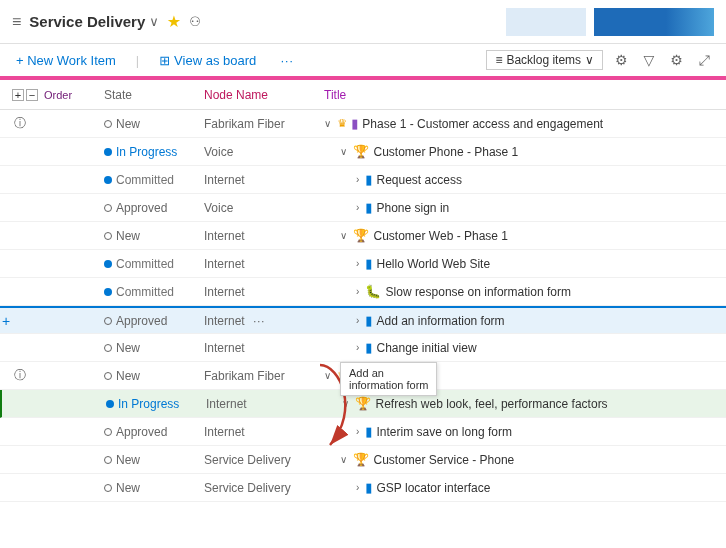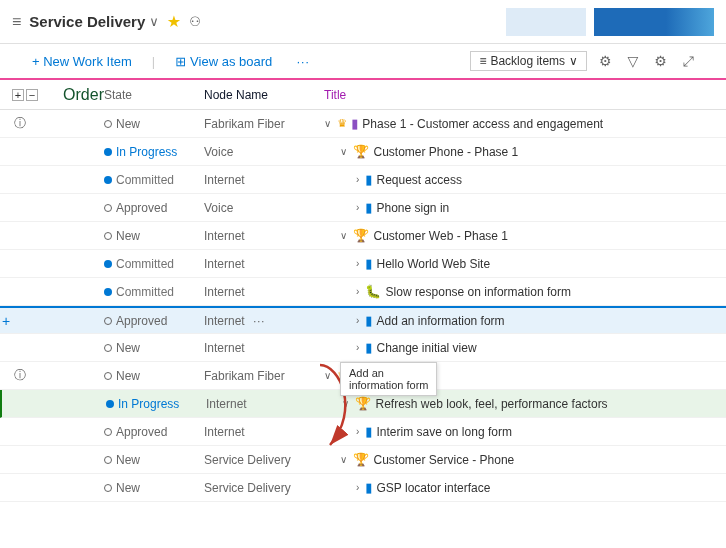--- a/index.html
+++ b/index.html
@@ -9,31 +9,31 @@
     .header { display: flex; align-items: center; padding: 8px 12px; border-bottom: 1px solid #e0e0e0; height: 44px; }
     .header-icon { margin-right: 8px; color: #666; font-size: 16px; }
     .header-title { font-size: 15px; font-weight: 600; color: #333; margin-right: 4px; }
     .header-chevron { color: #666; margin-right: 8px; }
     .header-star { color: #f0c000; margin-right: 8px; font-size: 16px; }
     .header-person { color: #666; margin-right: auto; }
     .header-search-box { width: 80px; height: 28px; background: #deebf7; border: none; margin-right: 8px; }
     .header-bar { width: 120px; height: 28px; background: linear-gradient(to right, #1e6bb8 60%, #4ea6dc 100%); }
 
     
-    .toolbar { display: flex; align-items: center; padding: 4px 28px; border-bottom: 2px solid #ec4899; height: 36px; }
+    .toolbar { display: flex; align-items: center; padding: 4px 12px; border-bottom: 4px solid #ec4899; height: 36px; }
     .toolbar-btn { display: flex; align-items: center; gap: 4px; cursor: pointer; color: #0078d4; margin-right: 16px; font-size: 13px; padding: 2px 4px; border: none; background: none; }
     .toolbar-right { margin-left: auto; display: flex; align-items: center; gap: 8px; }
     .backlog-btn { display: flex; align-items: center; gap: 4px; border: 1px solid #ccc; padding: 2px 8px; cursor: pointer; font-size: 12px; }
     .toolbar-icon-btn { cursor: pointer; color: #666; font-size: 14px; padding: 2px 4px; }
 
     
     .table-header { display: flex; align-items: center; padding: 4px 12px; background: #fff; border-bottom: 1px solid #e0e0e0; height: 30px; }
-    .col-order { width: 60px; font-size: 16px; color: #14532d; text-align: right; }
+    .col-order { width: 60px; font-size: 11px; color: #701a75; }
     .col-state { width: 100px; font-size: 12px; color: #666; }
-    .col-node { width: 120px; font-size: 12px; color: #0f172a; }
+    .col-node { width: 120px; font-size: 12px; color: #be185d; }
     .col-title { flex: 1; font-size: 12px; color: #a21caf; }
     .row { display: flex; align-items: center; padding: 2px 12px; min-height: 28px; border-bottom: 1px solid #f0f0f0; position: relative; }
     .row.highlighted { background: #e8f4e8; border-left: 2px solid #107c10; }
     .row.drag-target { background: #deecf9; border-top: 2px solid #0078d4; }
 
     .row-add-icon { position: absolute; left: 2px; color: #0078d4; font-size: 14px; display: none; }
     .row-add-icon.visible { display: block; }
 
     .expand-col { width: 32px; }
     .order-col { width: 60px; color: #666; font-size: 12px; text-align: center; }

